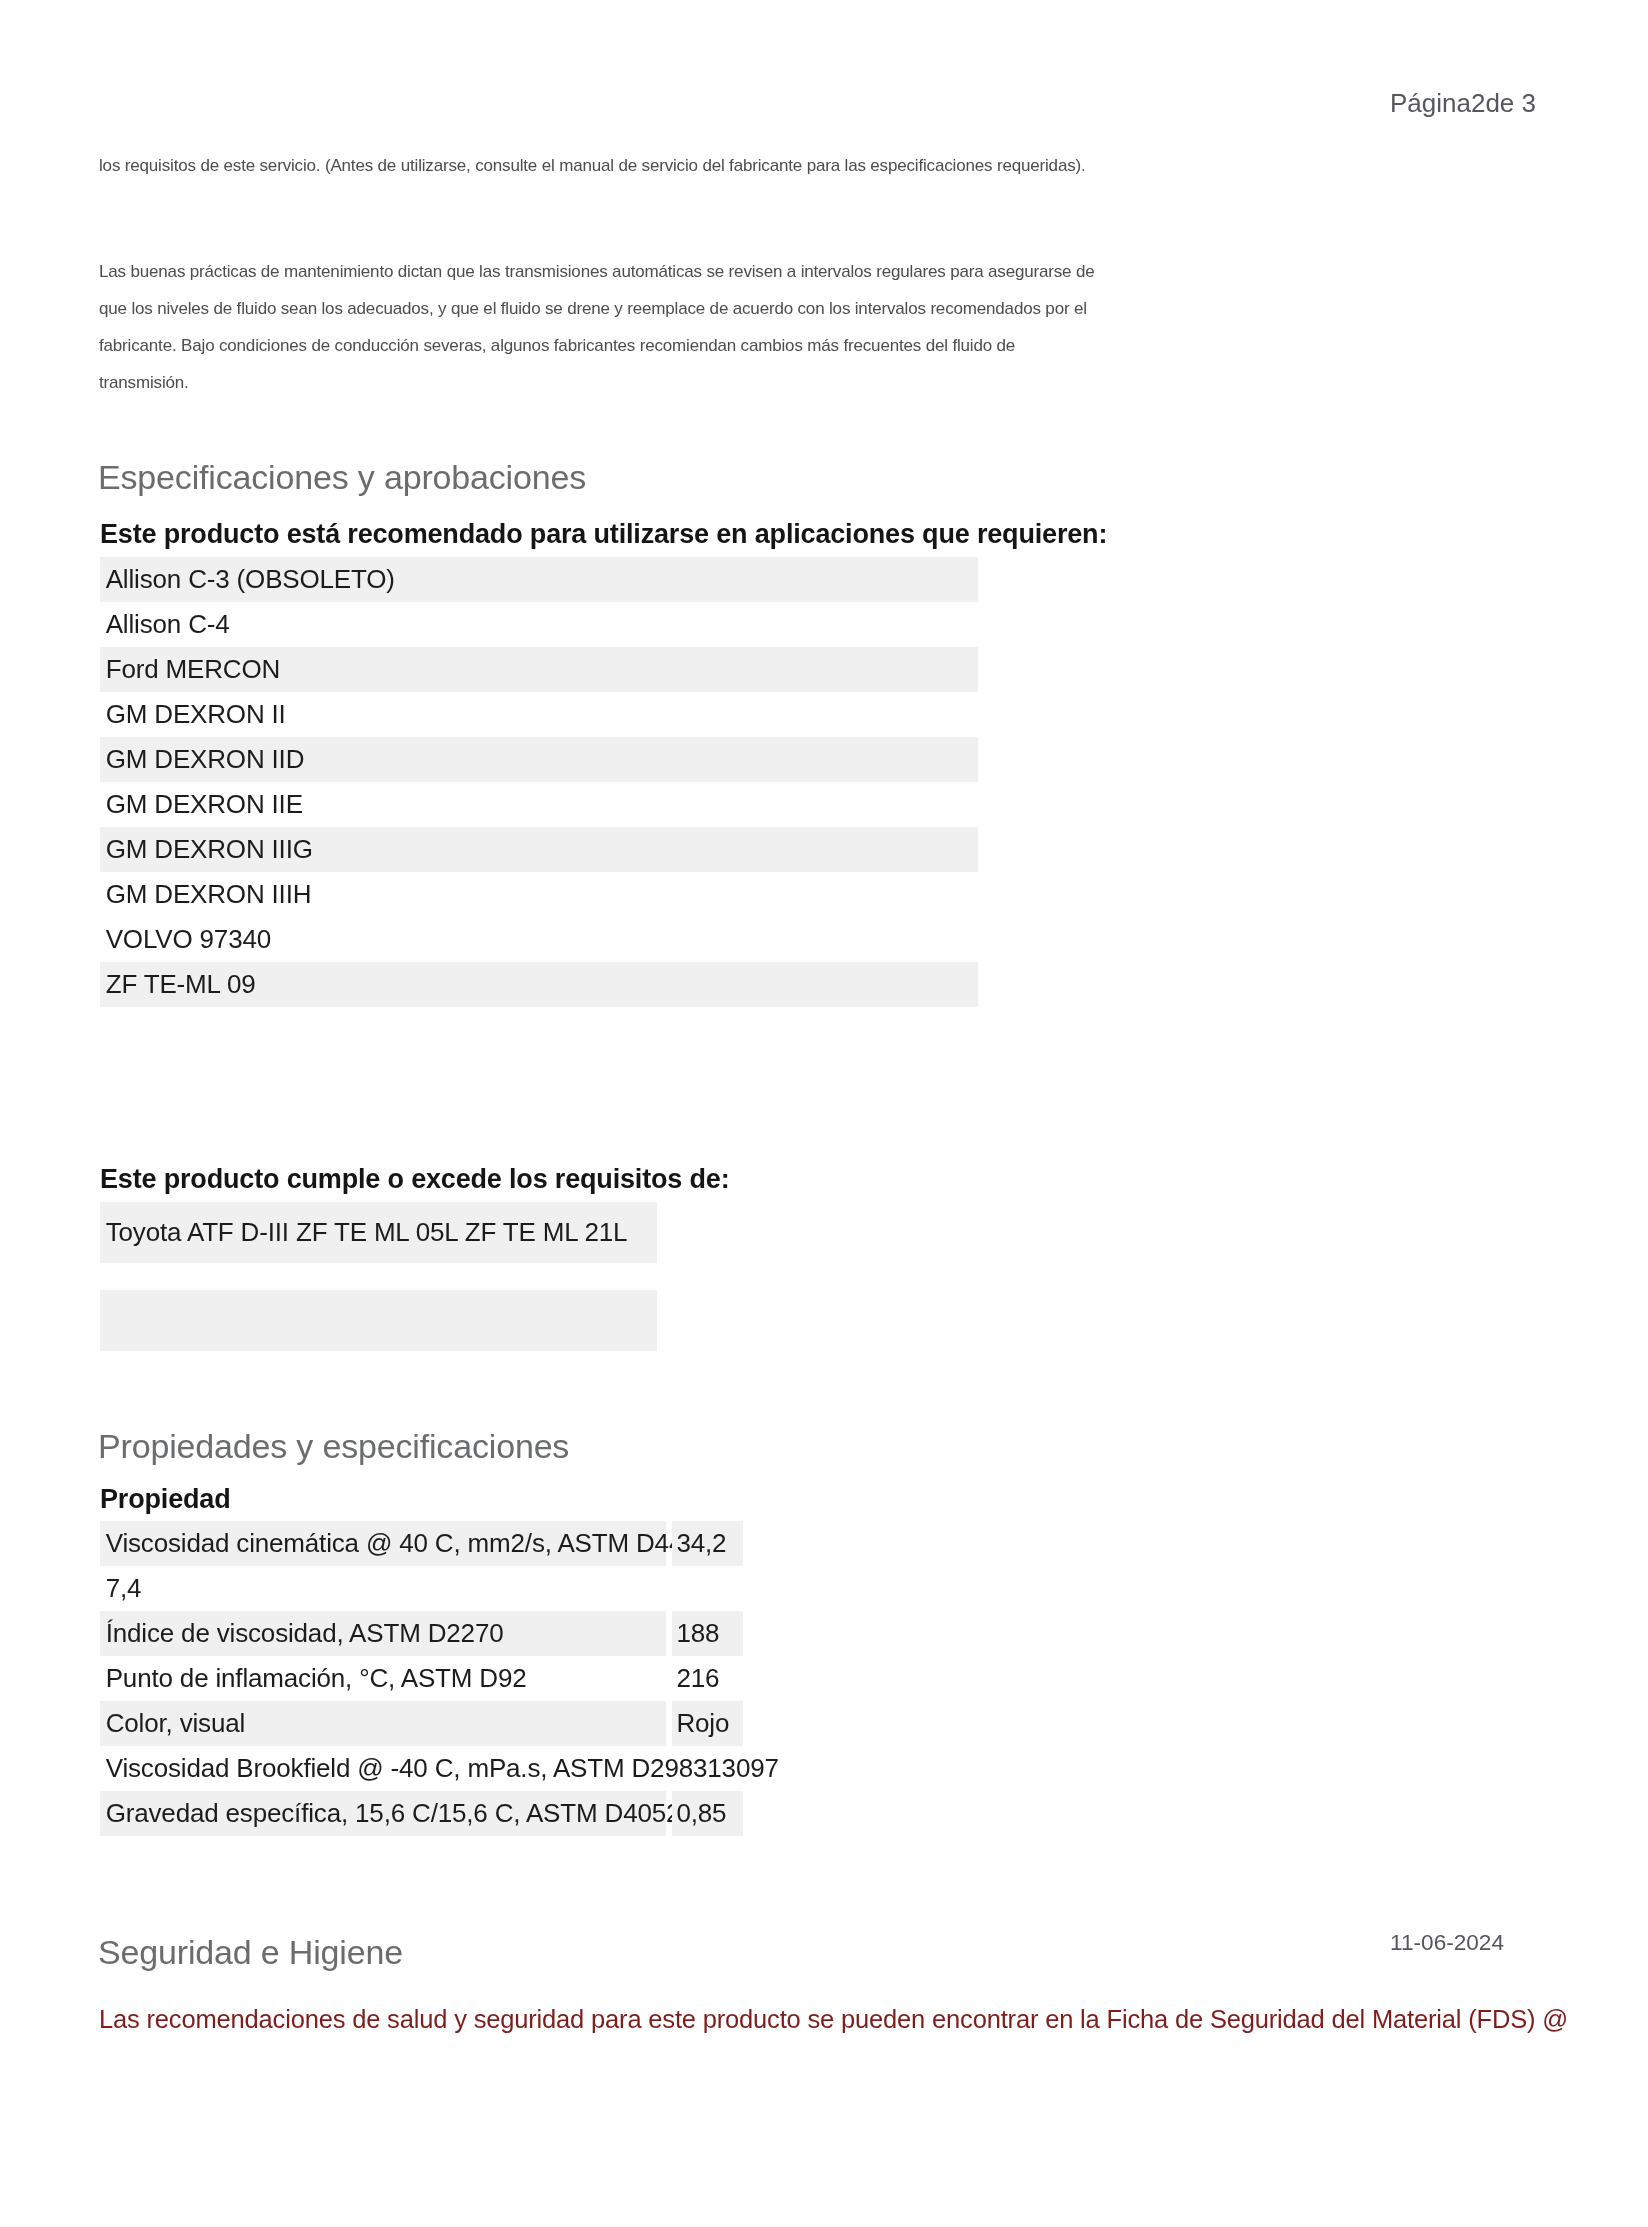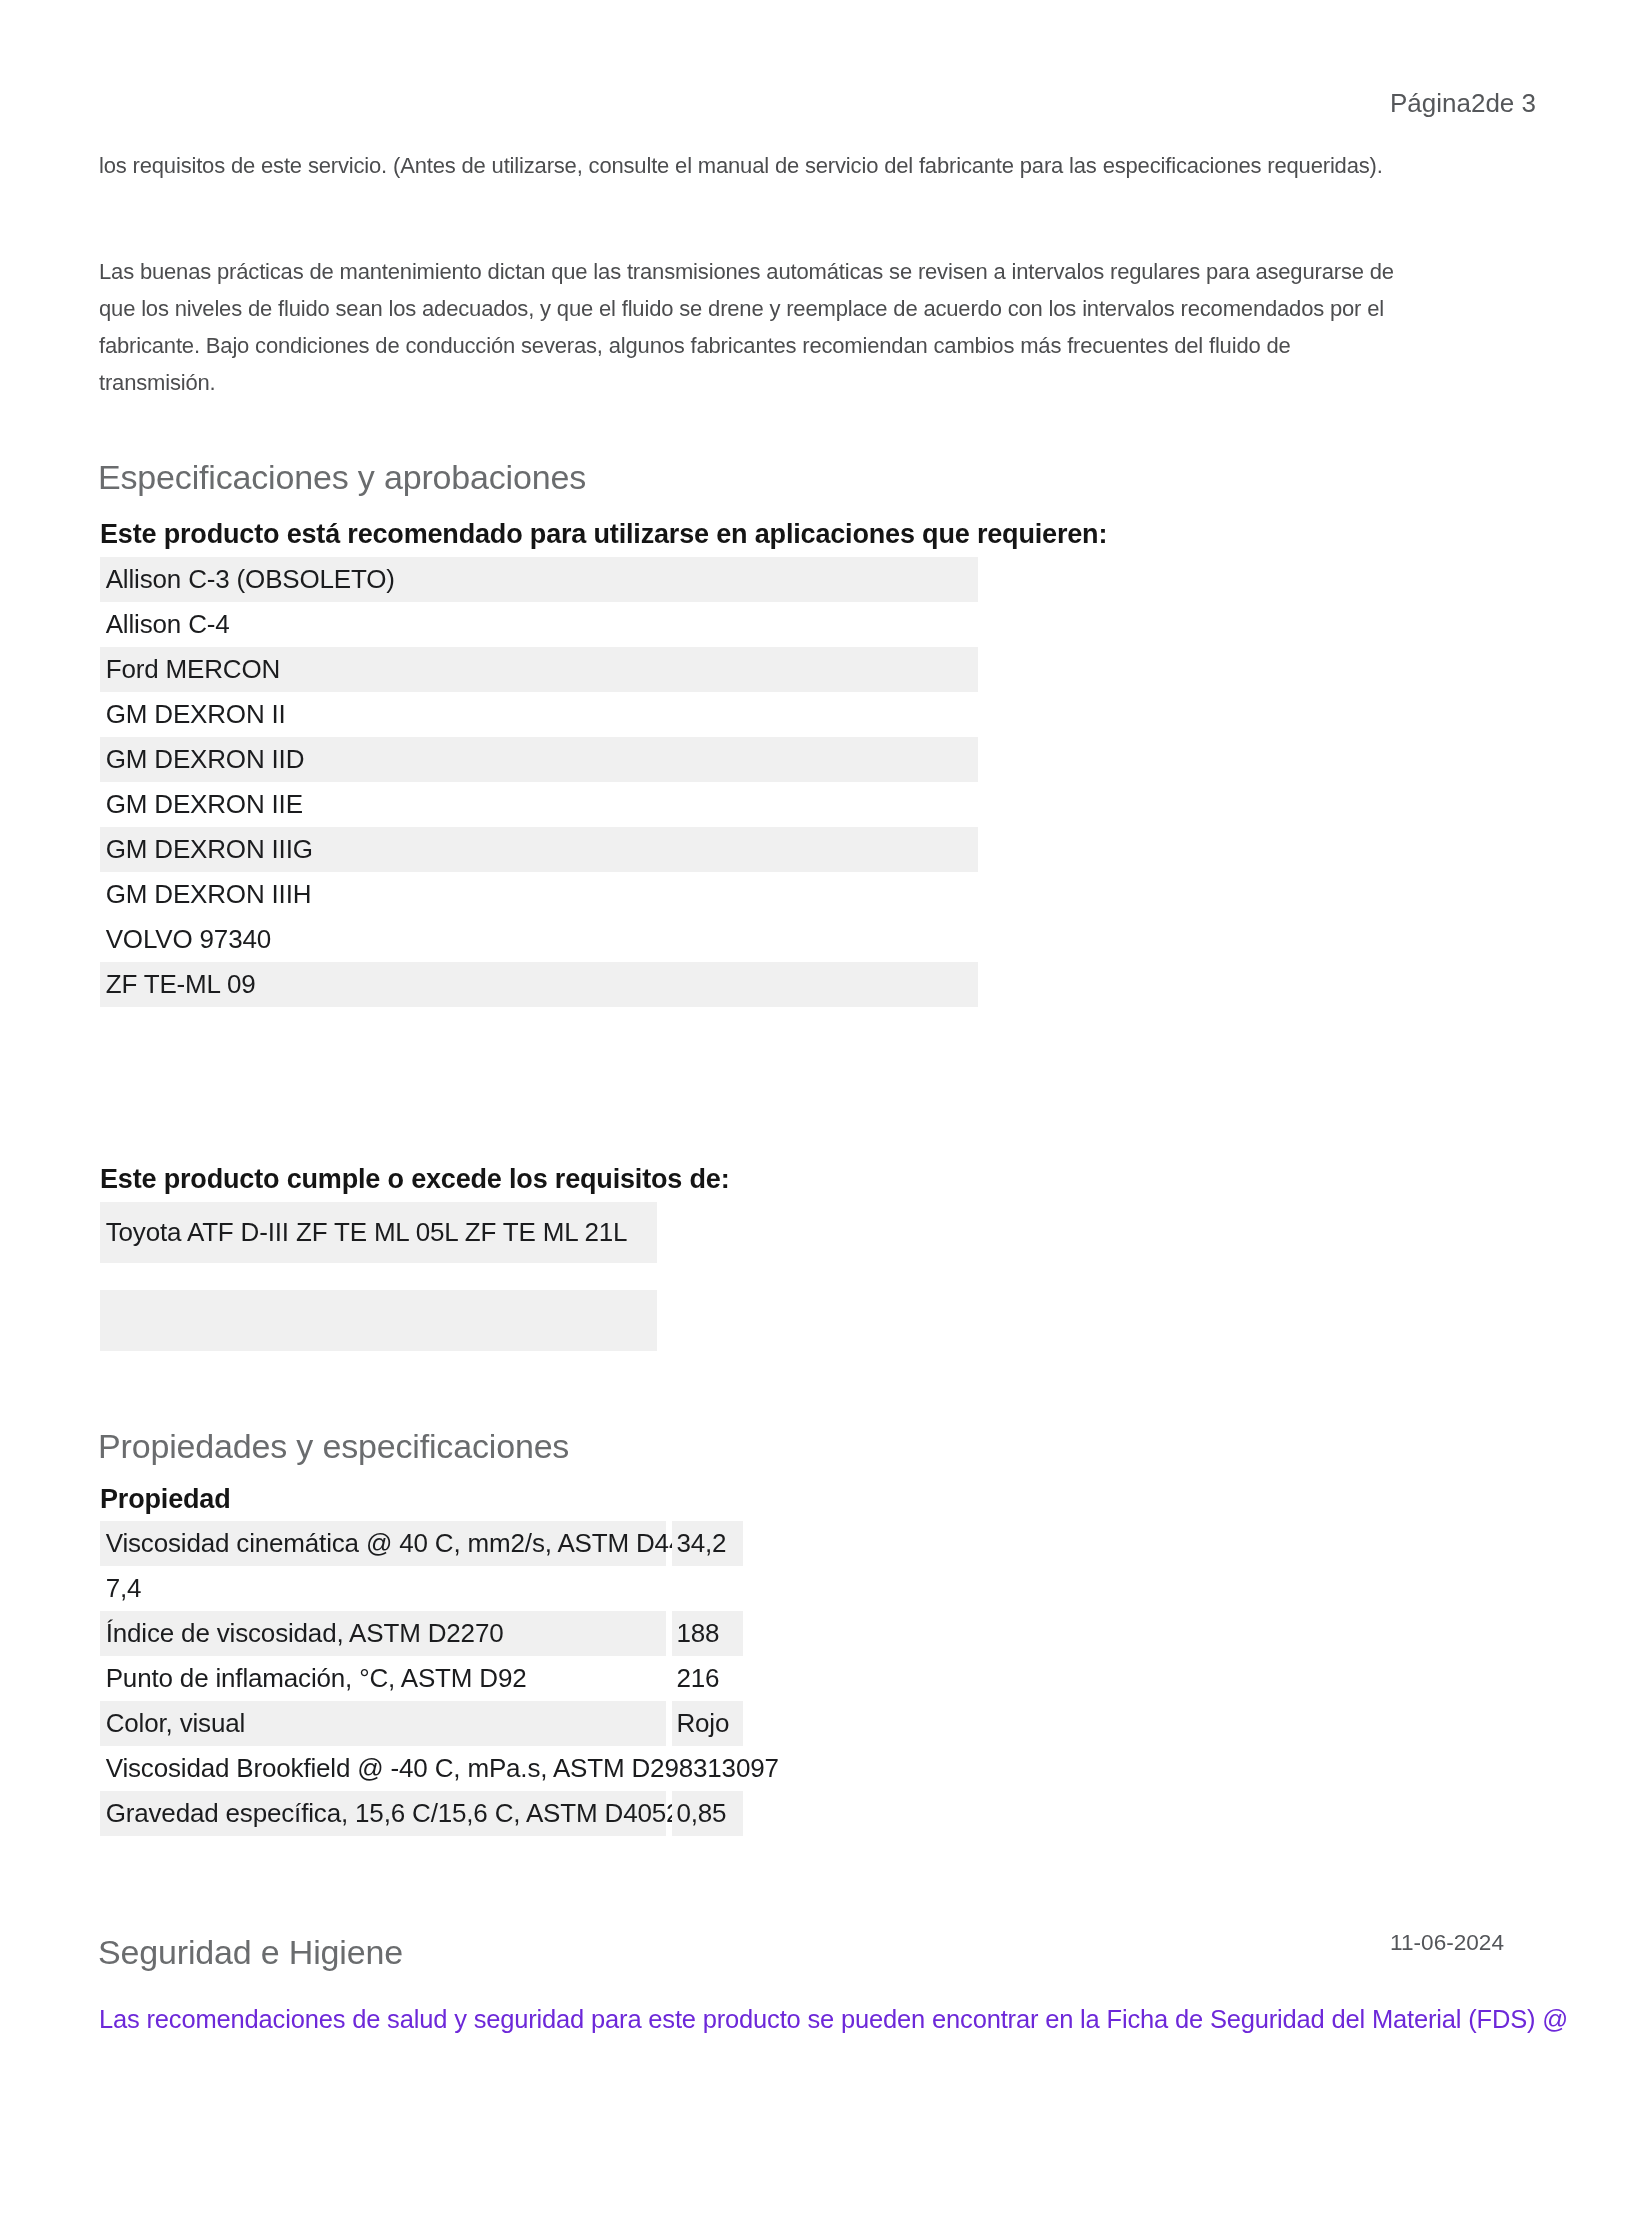--- a/index.html
+++ b/index.html
@@ -20,21 +20,21 @@
     position: absolute;
     top: 88px;
     right: 112px;
     font-size: 26px;
     color: #55575a;
     letter-spacing: 0;
   }
   .body-par {
     position: absolute;
     left: 99px;
-    font-size: 22px;
+    font-size: 17px;
     color: #4c4d4f;
     line-height: 37px;
   }
   .body-par .line { white-space: nowrap; }
   #p1 { top: 147px; white-space: nowrap; }
   #p2 { top: 253px; }
   .section-heading {
     position: absolute;
     left: 98px;
     font-size: 34px;
@@ -132,21 +132,21 @@
     right: 144px;
     font-size: 22.6px;
     color: #54565a;
     letter-spacing: 0;
   }
   #p3 {
     position: absolute;
     top: 2005px;
     left: 99px;
     font-size: 25.5px;
-    color: #6d28d9;
+    color: #7f1d1d;
     white-space: nowrap;
   }
 </style>
 </head>
 <body>
 
 <div class="page">
 
   <div class="page-number">Página2de 3</div>
 

